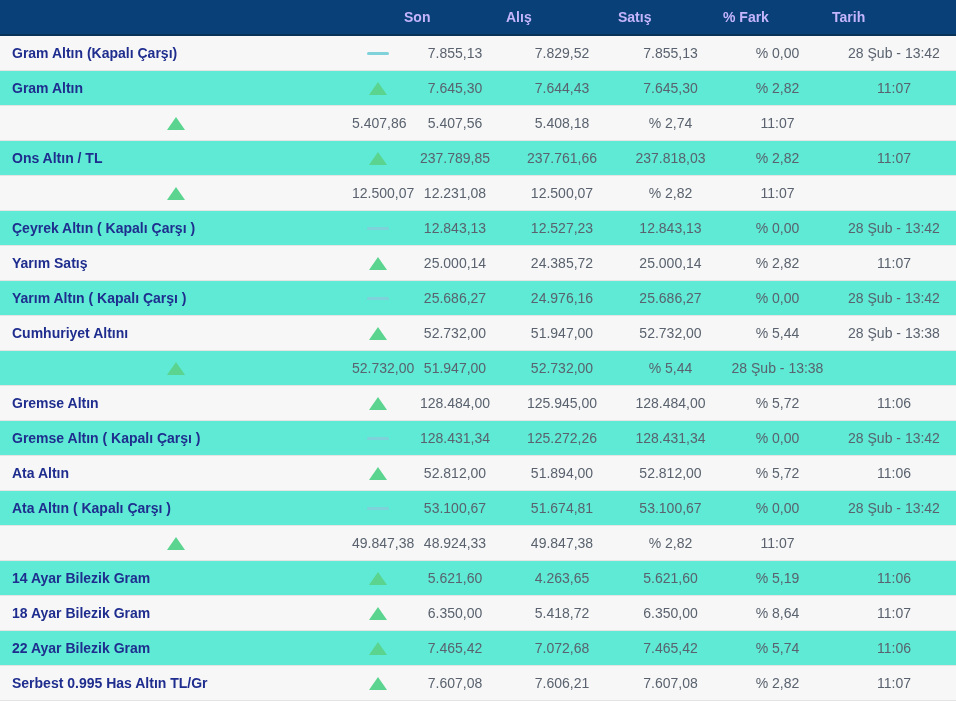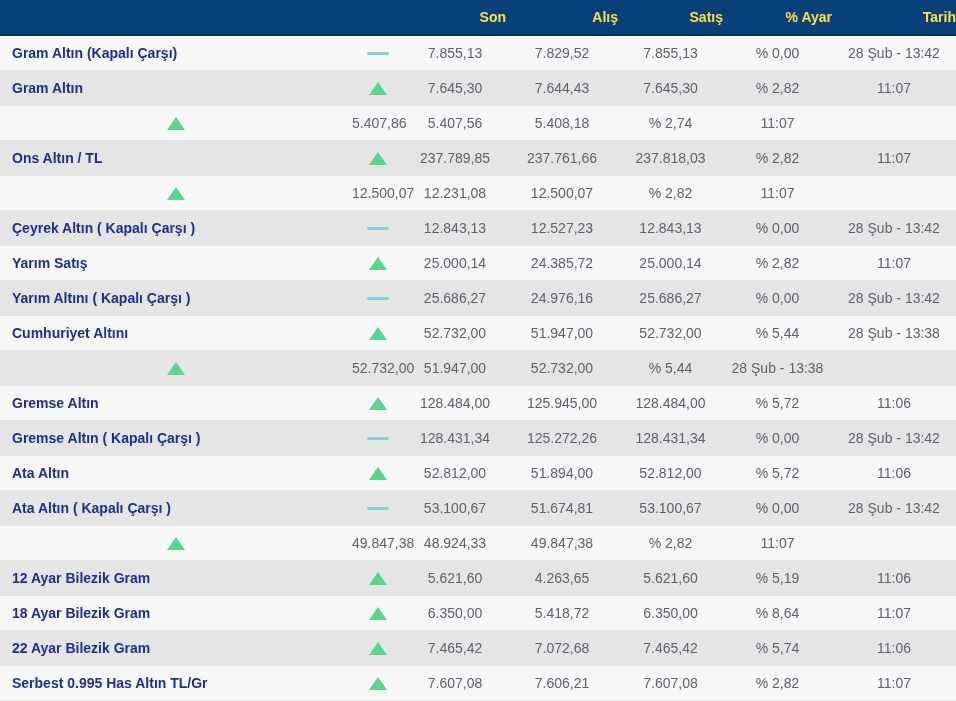--- a/index.html
+++ b/index.html
@@ -19,32 +19,32 @@
     align-items: center;
     width: 100%;
   }
 
   .thead {
     height: 36px;
     background: #0a4078;
     border-bottom: 2px solid #093258;
   }
   .thead .th {
-    color: #fde047;
+    color: #c4b5fd;
     font-size: 14px;
     font-weight: bold;
-    text-align: right;
+    text-align: left;
   }
 
   .row {
     height: 35px;
     border-bottom: 1px solid #e4e4e4;
   }
   .row.odd  { background: #f7f7f7; }
-  .row.even { background: #e5e5e5; }
+  .row.even { background: #5eead4; }
 
   .cell-name {
     padding-left: 12px;
     font-size: 14px;
     font-weight: bold;
     color: #1e2d8e;
     white-space: nowrap;
     overflow: hidden;
   }
 
@@ -76,21 +76,21 @@
 <body>
 
 <div class="quote-table">
 
   <div class="grid-row thead">
     <div class="th"></div>
     <div class="th"></div>
     <div class="th">Son</div>
     <div class="th">Alış</div>
     <div class="th">Satış</div>
-    <div class="th">% Ayar</div>
+    <div class="th">% Fark</div>
     <div class="th">Tarih</div>
   </div>
 
   <div>
       <div class="grid-row row odd">
       <div class="cell-name">Gram Altın (Kapalı Çarşı)</div>
       <div class="cell-icon">
         <span class="dash"></span>
       </div>
       <div class="cell-val">7.855,13</div>
@@ -157,21 +157,21 @@
       <div class="cell-icon">
         <span class="tri-up"></span>
       </div>
       <div class="cell-val">25.000,14</div>
       <div class="cell-val">24.385,72</div>
       <div class="cell-val">25.000,14</div>
       <div class="cell-val">% 2,82</div>
       <div class="cell-val">11:07</div>
     </div>
       <div class="grid-row row even">
-      <div class="cell-name">Yarım Altını ( Kapalı Çarşı )</div>
+      <div class="cell-name">Yarım Altın ( Kapalı Çarşı )</div>
       <div class="cell-icon">
         <span class="dash"></span>
       </div>
       <div class="cell-val">25.686,27</div>
       <div class="cell-val">24.976,16</div>
       <div class="cell-val">25.686,27</div>
       <div class="cell-val">% 0,00</div>
       <div class="cell-val">28 Şub - 13:42</div>
     </div>
       <div class="grid-row row odd">
@@ -243,21 +243,21 @@
       <div class="cell-icon">
         <span class="tri-up"></span>
       </div>
       <div class="cell-val">49.847,38</div>
       <div class="cell-val">48.924,33</div>
       <div class="cell-val">49.847,38</div>
       <div class="cell-val">% 2,82</div>
       <div class="cell-val">11:07</div>
     </div>
       <div class="grid-row row even">
-      <div class="cell-name">12 Ayar Bilezik Gram</div>
+      <div class="cell-name">14 Ayar Bilezik Gram</div>
       <div class="cell-icon">
         <span class="tri-up"></span>
       </div>
       <div class="cell-val">5.621,60</div>
       <div class="cell-val">4.263,65</div>
       <div class="cell-val">5.621,60</div>
       <div class="cell-val">% 5,19</div>
       <div class="cell-val">11:06</div>
     </div>
       <div class="grid-row row odd">

